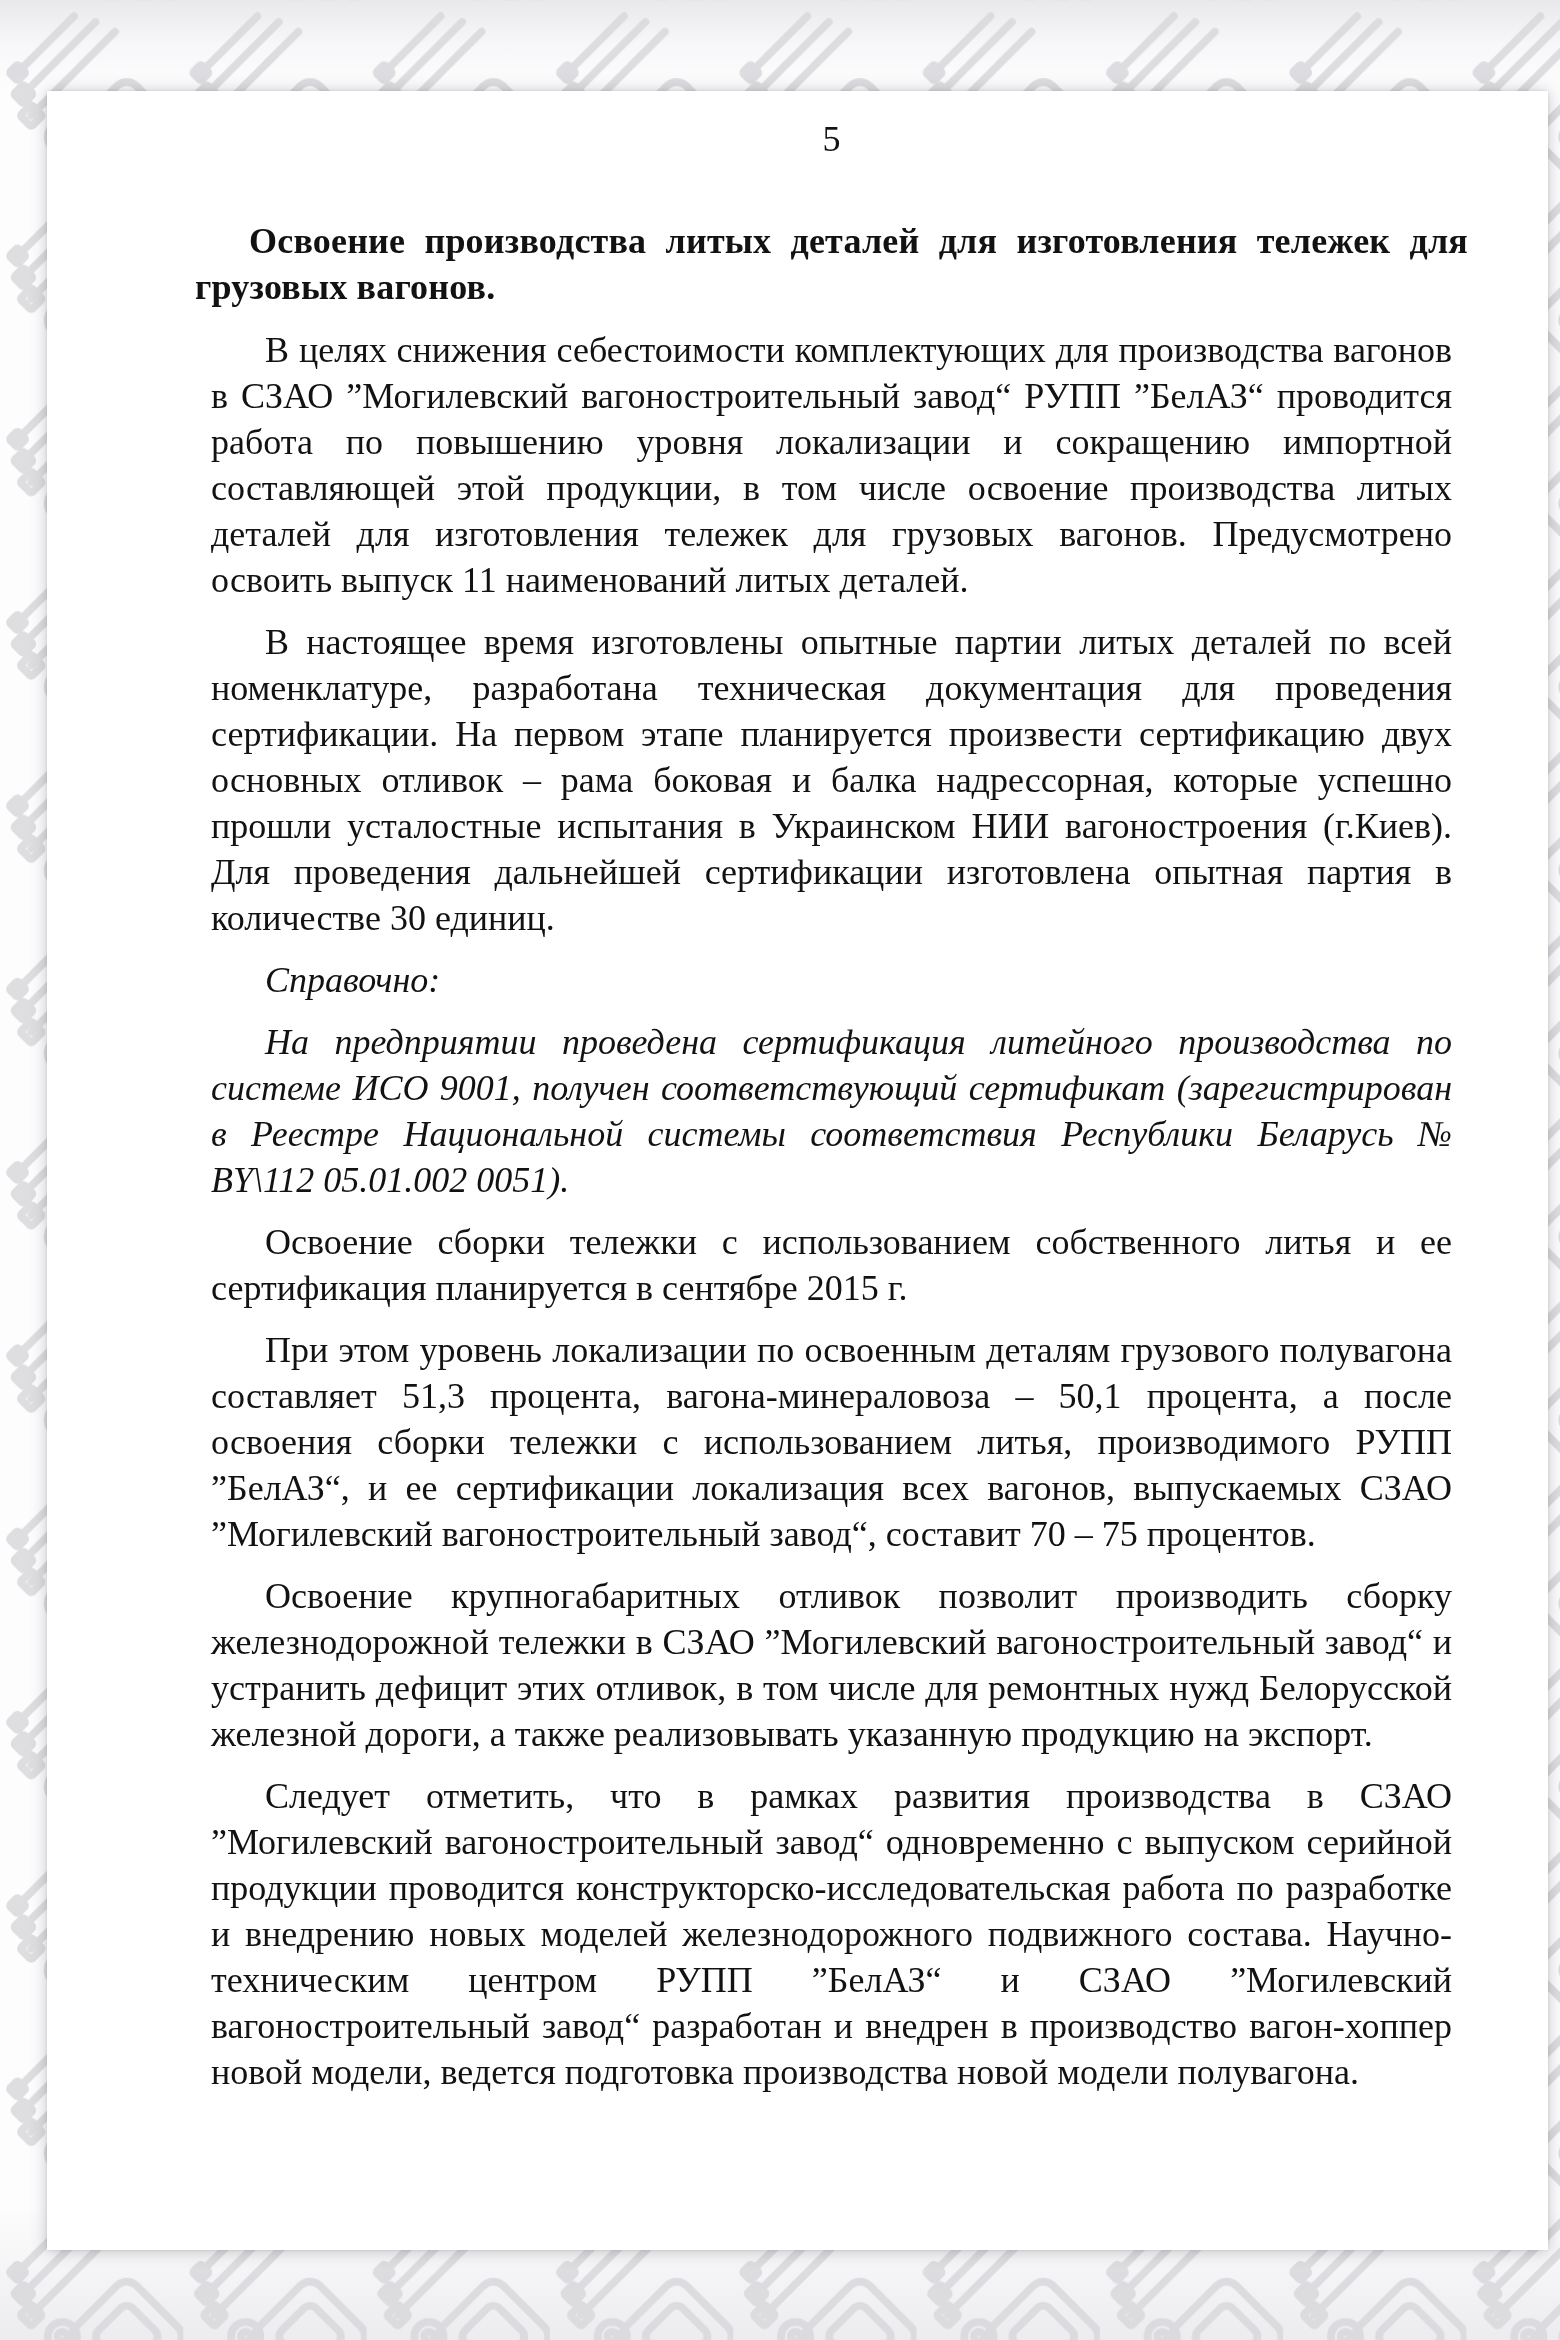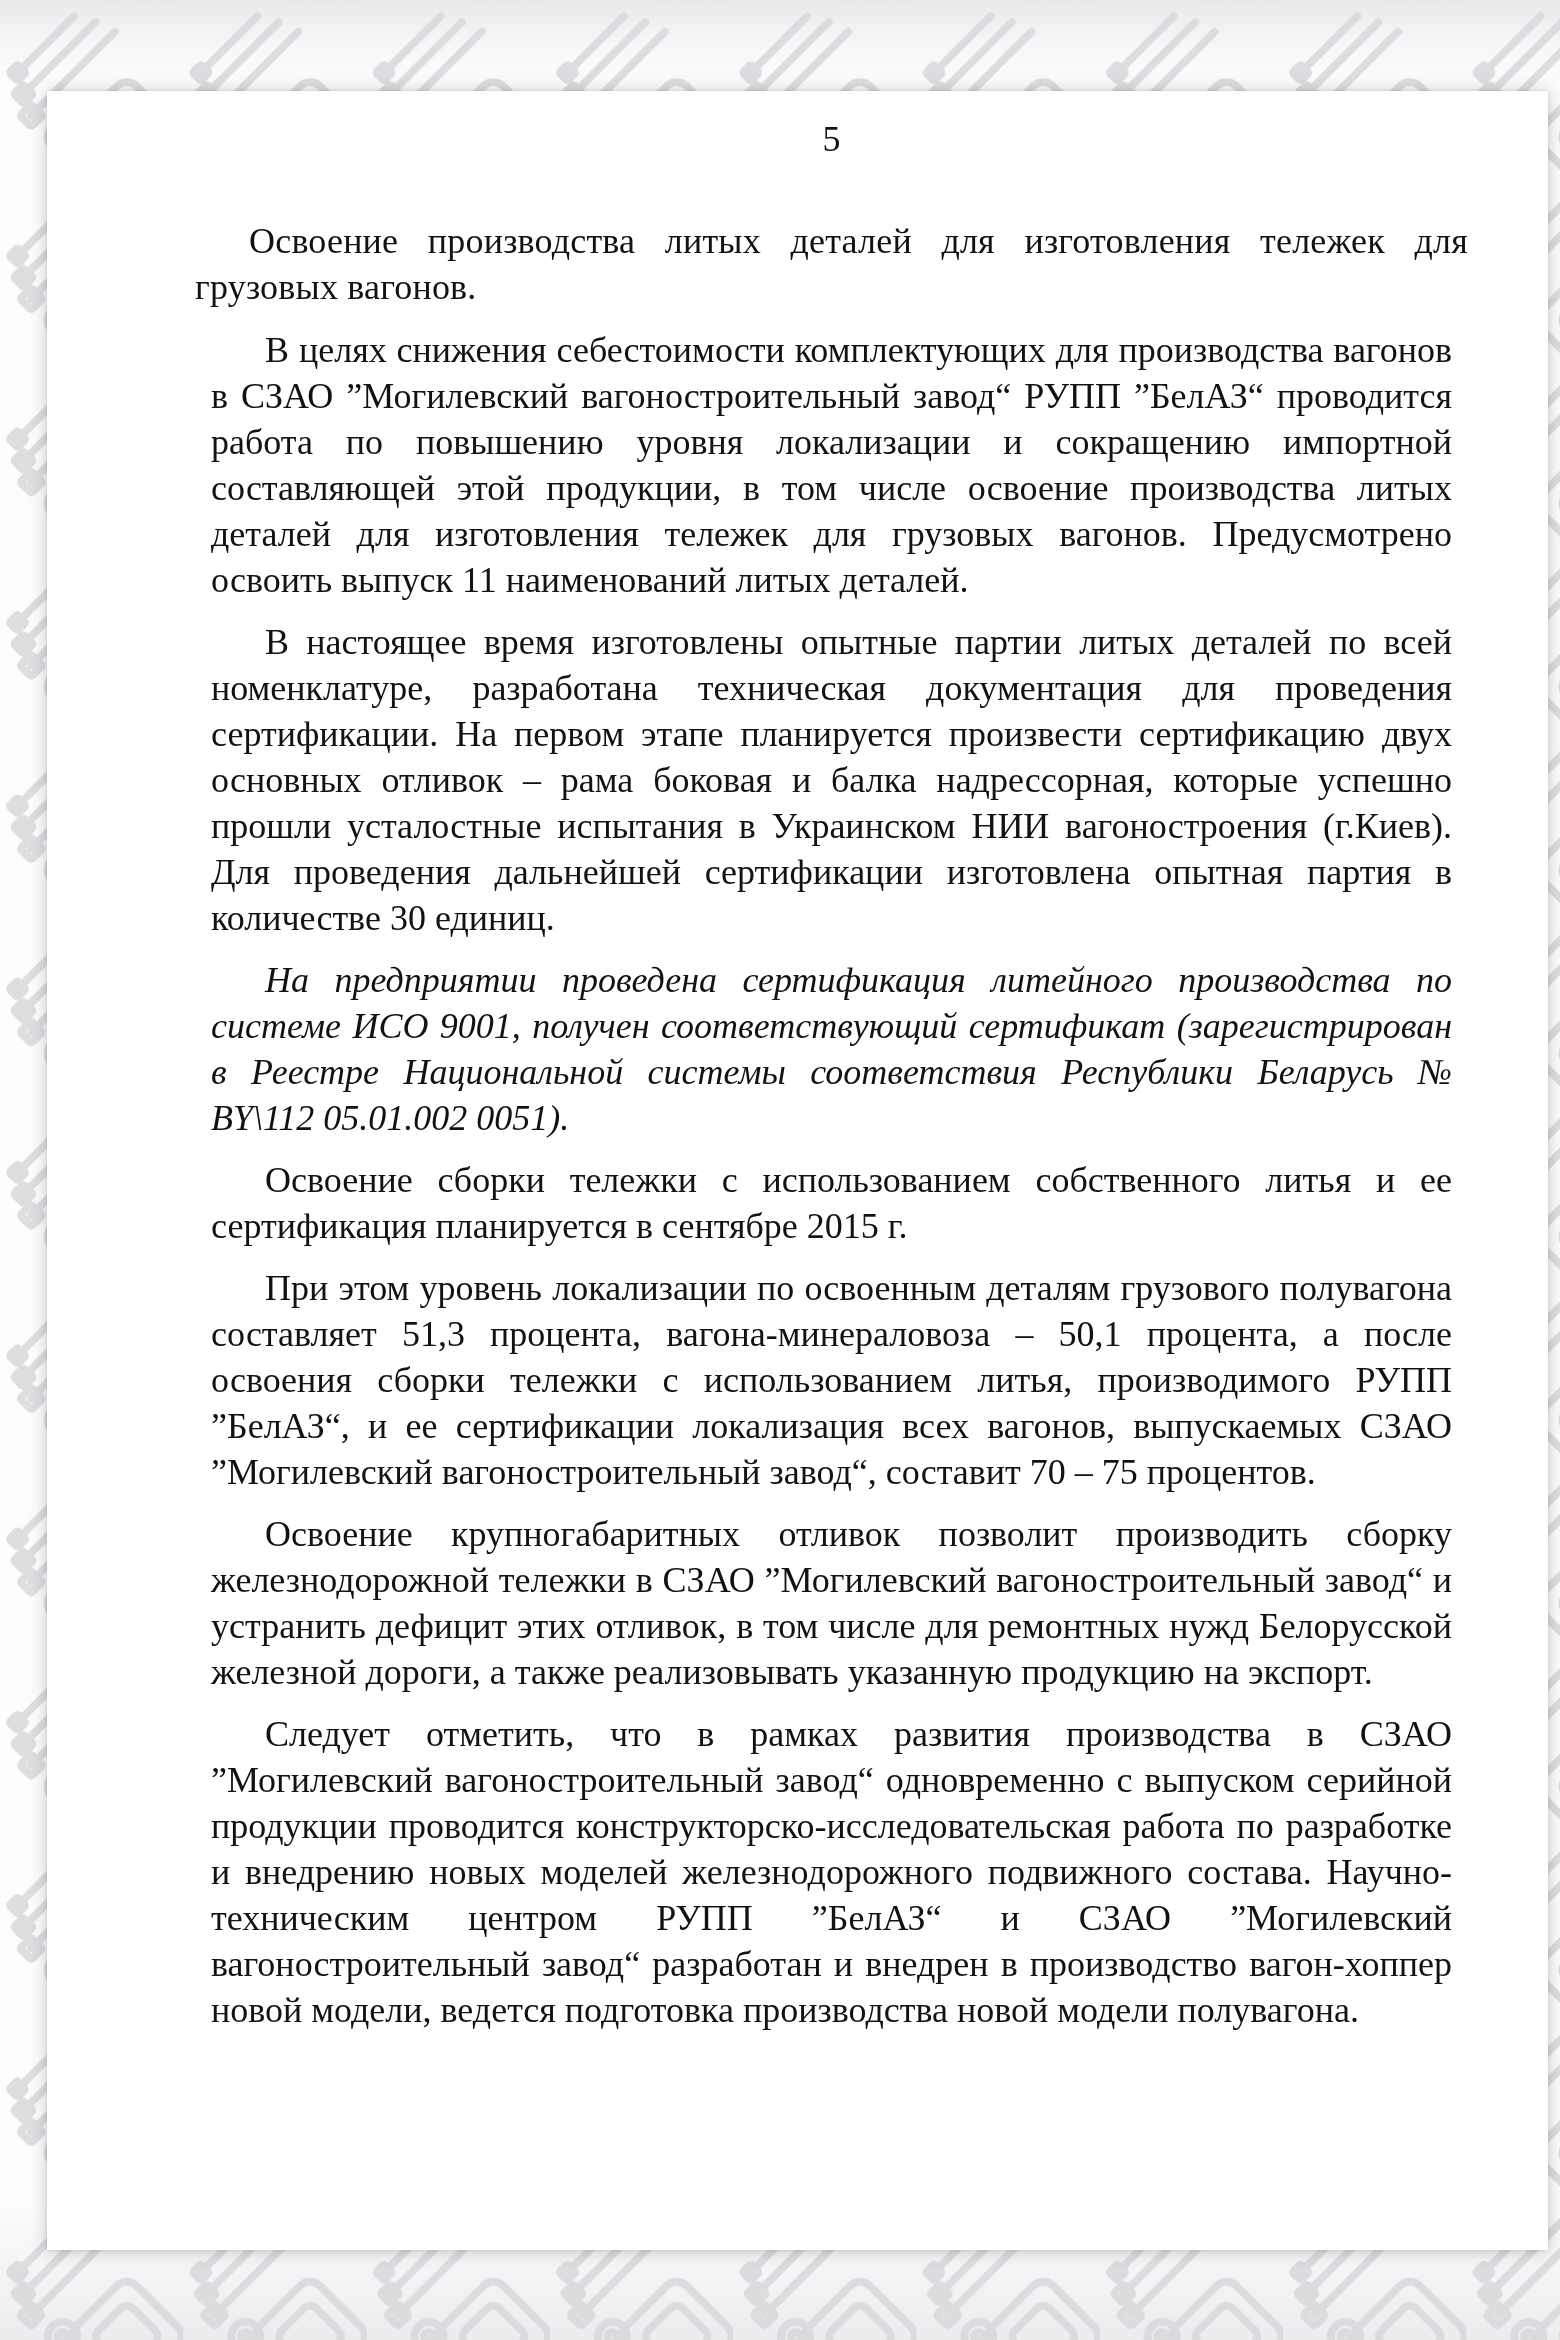--- a/index.html
+++ b/index.html
@@ -14,21 +14,21 @@
     background:#ffffff;
     box-shadow:0 1px 15.6px rgba(70,70,82,.30),0 0 2.9px rgba(0,0,0,.12);
   }
   .content{
     position:absolute;left:148px;right:80px;top:0;
     font-family:"Liberation Serif","DejaVu Serif",serif;
     font-size:36px;line-height:46px;color:#121212;
   }
   .pageno{margin:25px 0 0 0;text-align:center;}
   .title{
-    margin:56px 0 17px 0;font-weight:normal;text-align:justify;text-indent:54px;
+    margin:56px 0 17px 0;font-weight:bold;text-align:justify;text-indent:54px;
     letter-spacing:0.2px;
   }
   .para{margin:16px;text-align:justify;text-indent:54px;}
   .para.italic{font-style:italic;}
 </style>
 </head>
 <body>
 
 <div class="canvas">
 
@@ -61,20 +61,21 @@
     <div class="content">
 
       <div class="pageno">5</div>
 
       <p class="title">Освоение производства литых деталей для изготовления тележек для грузовых вагонов.</p>
 
       <p class="para">В целях снижения себестоимости комплектующих для производства вагонов в СЗАО ”Могилевский вагоностроительный завод“ РУПП ”БелАЗ“ проводится работа по повышению уровня локализации и сокращению импортной составляющей этой продукции, в том числе освоение производства литых деталей для изготовления тележек для грузовых вагонов. Предусмотрено освоить выпуск 11 наименований литых деталей.</p>
 
       <p class="para">В настоящее время изготовлены опытные партии литых деталей по всей номенклатуре, разработана техническая документация для проведения сертификации. На первом этапе планируется произвести сертификацию двух основных отливок – рама боковая и балка надрессорная, которые успешно прошли усталостные испытания в Украинском НИИ вагоностроения (г.Киев). Для проведения дальнейшей сертификации изготовлена опытная партия в количестве 30 единиц.</p>
 
+      <p class="para italic">Справочно:</p>
 
       <p class="para italic">На предприятии проведена сертификация литейного производства по системе ИСО 9001, получен соответствующий сертификат (зарегистрирован в Реестре Национальной системы соответствия Республики Беларусь № BY\112 05.01.002 0051).</p>
 
       <p class="para">Освоение сборки тележки с использованием собственного литья и ее сертификация планируется в сентябре 2015 г.</p>
 
       <p class="para">При этом уровень локализации по освоенным деталям грузового полувагона составляет 51,3 процента, вагона-минераловоза – 50,1 процента, а после освоения сборки тележки с использованием литья, производимого РУПП ”БелАЗ“, и ее сертификации локализация всех вагонов, выпускаемых СЗАО ”Могилевский вагоностроительный завод“, составит 70 – 75 процентов.</p>
 
       <p class="para">Освоение крупногабаритных отливок позволит производить сборку железнодорожной тележки в СЗАО ”Могилевский вагоностроительный завод“ и устранить дефицит этих отливок, в том числе для ремонтных нужд Белорусской железной дороги, а также реализовывать указанную продукцию на экспорт.</p>
 
       <p class="para">Следует отметить, что в рамках развития производства в СЗАО ”Могилевский вагоностроительный завод“ одновременно с выпуском серийной продукции проводится конструкторско-исследовательская работа по разработке и внедрению новых моделей железнодорожного подвижного состава. Научно-техническим центром РУПП ”БелАЗ“ и СЗАО ”Могилевский вагоностроительный завод“ разработан и внедрен в производство вагон-хоппер новой модели, ведется подготовка производства новой модели полувагона.</p>

